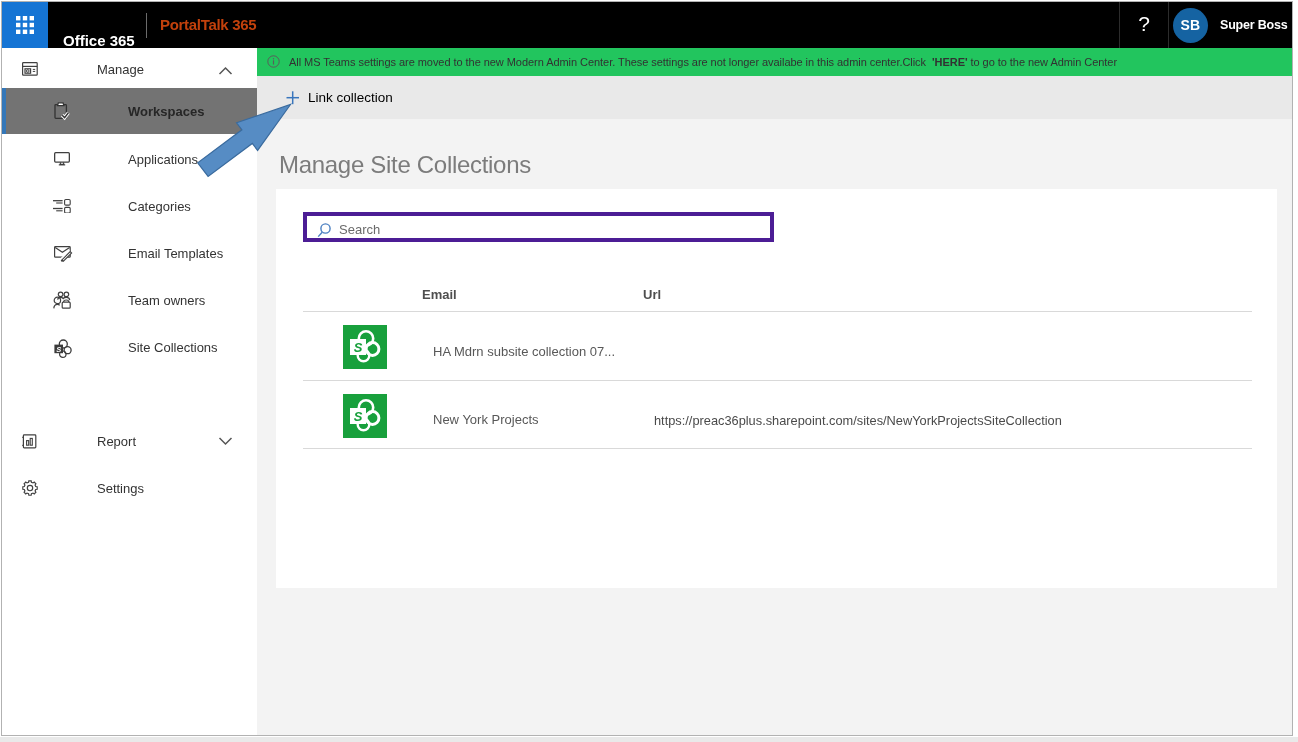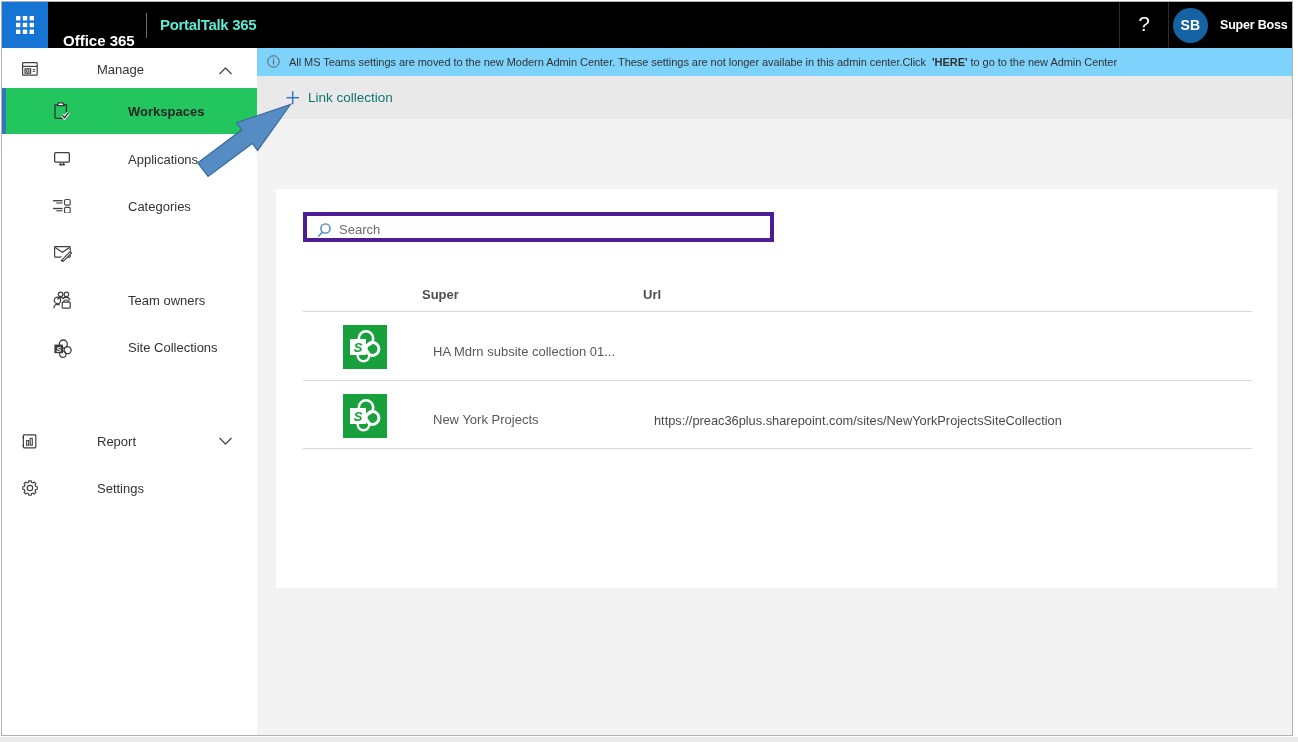--- a/index.html
+++ b/index.html
@@ -5,40 +5,40 @@
 * { margin:0; padding:0; box-sizing:border-box; }
 html,body { width:1298px; height:742px; background:#fff; font-family:"Liberation Sans",sans-serif; overflow:hidden; }
 .abs { position:absolute; }
 .frame { position:absolute; left:1px; top:1px; width:1292px; height:735px; border:1px solid #b2b2b2; background:#f3f3f3; overflow:hidden; }
 .bstrip { position:absolute; left:0; top:737px; width:1298px; height:5px; background:#e9e9e9; }
 
 .topbar { position:absolute; left:0; top:0; width:1290px; height:46px; background:#000; }
 .waffle { position:absolute; left:0; top:0; width:46px; height:46px; background:#1574d4; }
 .o365 { position:absolute; left:61px; top:16px; height:46px; line-height:46px; color:#fff; font-size:15px; font-weight:600; }
 .tsep1 { position:absolute; left:144px; top:11px; width:1px; height:25px; background:#6b6b6b; }
-.pt365 { position:absolute; left:158px; top:0; height:46px; line-height:46px; color:#5eead4; font-size:15px; font-weight:600; letter-spacing:-0.3px; }
+.pt365 { position:absolute; left:158px; top:0; height:46px; line-height:46px; color:#c2410c; font-size:15px; font-weight:600; letter-spacing:-0.3px; }
 .tsep2 { position:absolute; left:1117px; top:0; width:1px; height:46px; background:#2c2c2c; }
 .tsep3 { position:absolute; left:1166px; top:0; width:1px; height:46px; background:#2c2c2c; }
 .help { position:absolute; left:1128px; top:0; width:28px; height:46px; line-height:44px; color:#fff; font-size:21px; text-align:center; font-weight:400; }
 .avatar { position:absolute; left:1171px; top:6px; width:35px; height:35px; border-radius:50%; background:#1563a2; color:#fff; font-size:14px; font-weight:700; text-align:center; line-height:35px; letter-spacing:0.3px; }
 .uname { position:absolute; left:1218px; top:0; height:46px; line-height:46px; color:#fff; font-size:12.5px; font-weight:600; letter-spacing:-0.2px; white-space:nowrap; }
 
 .sidebar { position:absolute; left:0; top:46px; width:255px; height:687px; background:#fff; }
 .nav { position:absolute; left:0; width:255px; }
 .nav .txt { position:absolute; top:0; height:100%; display:flex; align-items:center; font-size:13px; color:#333;margin-left:39px; }
-.nav.sel { background:#22c55e; }
+.nav.sel { background:#737373; }
 .nav.sel .bar { position:absolute; left:0; top:0; width:4px; height:100%; background:#3477b8; }
 .nav.sel .txt { font-weight:700; color:#262626; }
 .icon { position:absolute; }
 
 .main { position:absolute; left:255px; top:45px; width:1035px; height:688px; background:#f3f3f3; }
-.ybar { position:absolute; left:0; top:0; width:1035px; height:29px; background:#7dd3fc;padding-left:48px; }
+.ybar { position:absolute; left:0; top:0; width:1035px; height:29px; background:#22c55e;padding-left:48px; }
 .ybar .msg { position:absolute; left:32px; top:0; height:29px; line-height:30px; font-size:11px; color:#323232; white-space:nowrap; letter-spacing:-0.05px; }
 .gbar { position:absolute; left:0; top:29px; width:1035px; height:43px; background:#e9e9e9; }
-.lc { position:absolute; left:51px; top:0; height:43px; line-height:43px; font-size:13.5px; color:#0f766e; }
+.lc { position:absolute; left:51px; top:0; height:43px; line-height:43px; font-size:13.5px; color:#000000; }
 .h1 { position:absolute; left:22px; top:104px; font-size:24px; color:#7c7c7c; font-weight:400; letter-spacing:-0.3px; }
 .panel { position:absolute; left:19px; top:142px; width:1001px; height:399px; background:#fff; }
 .search { position:absolute; left:27px; top:23px; width:471px; height:30px; border:4px solid #4c1d95; background:#fff; }
 .search .ph { position:absolute; left:32px; top:0; height:28px; line-height:28px; font-size:13px; color:#6a6a6a; }
 .th { position:absolute; top:98px; font-size:13px; font-weight:700; color:#4e4e4e; }
 .hdiv { position:absolute; left:27px; width:949px; height:1px; background:#d9d9d9; }
 .rowname { position:absolute; font-size:13px; color:#585858; }
 .rowurl { position:absolute; font-size:12.8px; color:#4a4a4a; }
 .spicon { position:absolute; left:67px; width:44px; height:44px; }
 </style>
@@ -55,50 +55,51 @@
         </svg>
       <div class="msg">All MS Teams settings are moved to the new Modern Admin Center. These settings are not longer availabe in this admin center.Click&nbsp;&nbsp;<b>'HERE'</b> to go to the new Admin Center</div>
     </div>
     <div class="gbar">
       <svg class="abs" style="left:29px;top:15px" width="14" height="14" viewBox="0 0 14 14">
           <line x1="0.5" y1="6.7" x2="13" y2="6.7" stroke="#3a76bd" stroke-width="1.5"></line>
           <line x1="6.7" y1="0.3" x2="6.7" y2="13.2" stroke="#3a76bd" stroke-width="1.5"></line>
         </svg>
       <div class="lc">Link collection</div>
     </div>
+    <div class="h1">Manage Site Collections</div>
     <div class="panel">
       <div class="search">
         <svg class="abs" style="left:9px;top:6px" width="17" height="17" viewBox="0 0 17 17">
             <circle cx="9.5" cy="6.5" r="4.6" fill="none" stroke="#4a7fc1" stroke-width="1.4"></circle>
             <line x1="6.2" y1="10.2" x2="2.2" y2="14.6" stroke="#4a7fc1" stroke-width="1.4"></line>
           </svg>
         <div class="ph">Search</div>
       </div>
-      <div class="th" style="left:146px">Super</div>
+      <div class="th" style="left:146px">Email</div>
       <div class="th" style="left:367px">Url</div>
       <div class="hdiv" style="top:122px"></div>
       <div class="hdiv" style="top:191px"></div>
       <div class="hdiv" style="top:259px"></div>
       <svg class="spicon" style="top:136px" viewBox="0 0 44 44">
           <rect width="44" height="44" fill="#18a03c"></rect>
           <circle cx="23" cy="13.5" r="7.2" fill="none" stroke="#fff" stroke-width="2.6"></circle>
           <circle cx="29.5" cy="24" r="6.4" fill="none" stroke="#fff" stroke-width="3"></circle>
           <circle cx="20.5" cy="30.5" r="5.8" fill="none" stroke="#fff" stroke-width="2.4"></circle>
           <rect x="7" y="14" width="16" height="16" fill="#fff"></rect>
           <text x="15" y="26.5" font-size="13" font-weight="700" font-style="italic" fill="#18a03c" text-anchor="middle" font-family="Liberation Sans,sans-serif">S</text>
         </svg>
       <svg class="spicon" style="top:205px" viewBox="0 0 44 44">
           <rect width="44" height="44" fill="#18a03c"></rect>
           <circle cx="23" cy="13.5" r="7.2" fill="none" stroke="#fff" stroke-width="2.6"></circle>
           <circle cx="29.5" cy="24" r="6.4" fill="none" stroke="#fff" stroke-width="3"></circle>
           <circle cx="20.5" cy="30.5" r="5.8" fill="none" stroke="#fff" stroke-width="2.4"></circle>
           <rect x="7" y="14" width="16" height="16" fill="#fff"></rect>
           <text x="15" y="26.5" font-size="13" font-weight="700" font-style="italic" fill="#18a03c" text-anchor="middle" font-family="Liberation Sans,sans-serif">S</text>
         </svg>
-      <div class="rowname" style="left:157px;top:155px">HA Mdrn subsite collection 01...</div>
+      <div class="rowname" style="left:157px;top:155px">HA Mdrn subsite collection 07...</div>
       <div class="rowname" style="left:157px;top:223px">New York Projects</div>
       <div class="rowurl" style="left:378px;top:224px">https://preac36plus.sharepoint.com/sites/NewYorkProjectsSiteCollection</div>
     </div>
   </div>
 
   <div class="sidebar" id="sb">
 
     <div class="nav" style="top:0;height:43px">
       <svg class="icon" style="left:20px;top:14px" width="16" height="14" viewBox="0 0 16 14">
           <g fill="none" stroke="#404040" stroke-width="1.2">
@@ -158,20 +159,21 @@
       <svg class="icon" style="left:52px;top:15px" width="19" height="17" viewBox="0 0 19 17">
           <g fill="none" stroke="#404040" stroke-width="1.2">
             <rect x="0.6" y="1.6" width="15.6" height="10.6" rx="0.8"></rect>
             <polyline points="1.2,2.6 8.4,7.2 15.6,2.6"></polyline>
           </g>
           <line x1="8.1" y1="14.6" x2="16.6" y2="6.4" stroke="#fff" stroke-width="4.2"></line>
           <g fill="none" stroke="#404040" stroke-width="1.1">
             <path d="M8.0,14.8 L7.1,15.9 M8.0,14.8 L16.2,6.6 L17.6,8.0 L9.4,16.2 Z M7.1,15.9 L9.4,16.2"></path>
           </g>
         </svg>
+      <div class="txt" style="left:87px">Email Templates</div>
     </div>
 
     <div class="nav" style="top:229px;height:47px">
       <svg class="icon" style="left:51px;top:14px" width="19" height="18" viewBox="0 0 19 18">
           <g fill="none" stroke="#404040" stroke-width="1.2">
             <circle cx="7.6" cy="3.4" r="2.3"></circle>
             <circle cx="13.4" cy="3.4" r="2.3"></circle>
             <path d="M4.6,8.6 C4.9,7.2 6.1,6.3 7.6,6.3 C8.7,6.3 9.6,6.8 10.2,7.5 C10.8,6.8 11.9,6.3 13.4,6.3 C15.2,6.3 16.5,7.5 16.7,9.1"></path>
             <circle cx="4.4" cy="9.4" r="3.2"></circle>
             <path d="M0.8,17.4 C1,14.9 2.4,13.4 4.4,13.4 C5.3,13.4 6.1,13.7 6.7,14.2"></path>

